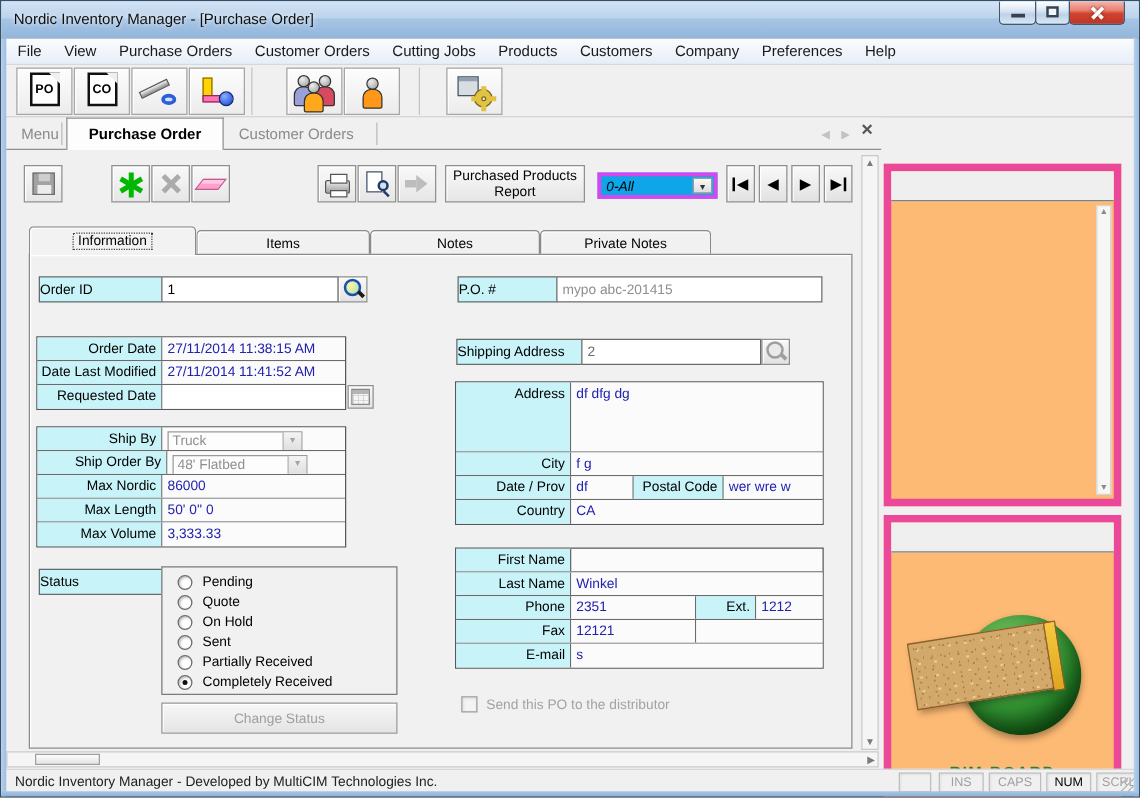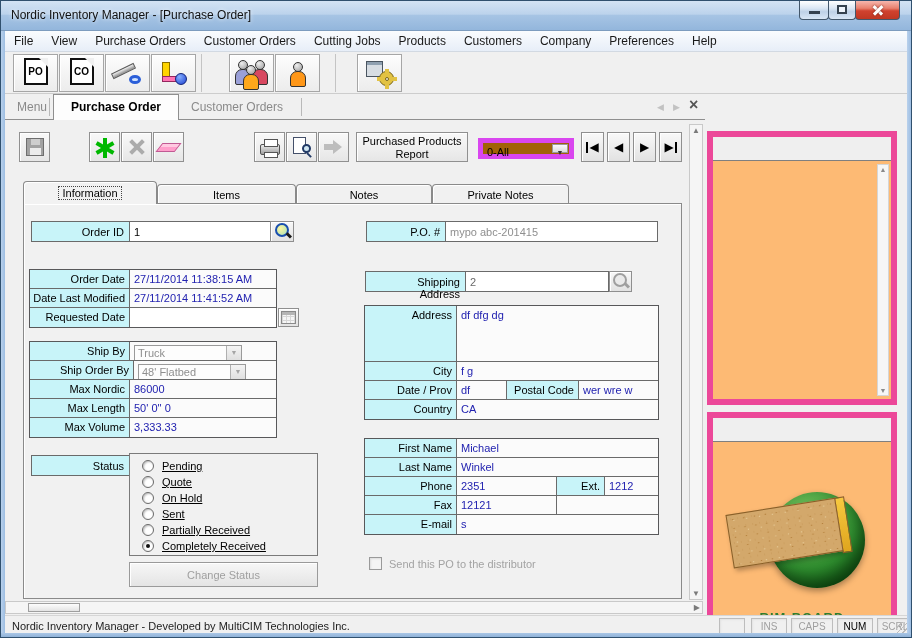--- a/index.html
+++ b/index.html
@@ -100,21 +100,21 @@
   .preview .doc { position:absolute; left:1px; top:0; width:13px; height:17px; background:#fff; border:1px solid #44506a; }
   .preview .lens { position:absolute; right:1px; bottom:4px; width:9px; height:9px; border:2px solid #223a66;
     border-radius:50%; background:#cfe6f2; }
   .preview .hdl { position:absolute; right:0; bottom:1px; width:6px; height:2px; background:#223a66; transform:rotate(45deg); }
   .fwd { position:relative; width:20px; height:14px; margin:7px auto 0; }
   .fwd .tail { position:absolute; left:0; top:4px; width:9px; height:6px; background:#bdbdbd; }
   .fwd .head { position:absolute; left:9px; top:0; width:0; height:0; border:7px solid transparent; border-left:9px solid #bdbdbd; }
   .reportbtn { position:absolute; left:355px; top:131px; width:112px; height:30px;
     background:linear-gradient(#f9f9f9,#e6e6e6); border:1px solid #909090; box-shadow:inset 1px 1px 0 #fff;
     font-size:11px; text-align:center; line-height:13px; padding-top:2px; color:#000; }
-  .combo { position:absolute; background:#a16207; border:5px solid #d946ef; font-size:11px; }
+  .combo { position:absolute; background:#0ea5e9; border:3px solid #d946ef; font-size:11px;font-style:italic; }
   .combo .cv { position:absolute; left:4px; top:3px; color:#000; }
   .combo .cb { position:absolute; right:1px; top:1px; bottom:1px; width:16px;
     background:linear-gradient(#fafafa,#dcdcdc); border:1px solid #9a9a9a; text-align:center;
     font-size:7px; color:#333; padding-top:4px; }
   .icombo { display:inline-block; position:relative; width:108px; height:17px; margin-top:0;
     border:1px solid #9a9a9a; background:#fdfdfd; font-size:11px; vertical-align:top; }
   .icombo .cv { position:absolute; left:3px; top:1px; color:#8f8f8f; }
   .icombo .cb { position:absolute; right:0; top:0; bottom:0; width:15px;
     background:linear-gradient(#f4f4f4,#dedede); border-left:1px solid #b0b0b0; text-align:center;
     font-size:7px; color:#a5a5a5; padding-top:3px; }
@@ -137,22 +137,22 @@
   
   .tab { position:absolute; top:183px; height:20px; background:#f1f1f1; border:1px solid #8a8a8a;
     border-bottom:none; border-radius:4px 4px 0 0; text-align:center; font-size:11px; padding-top:4px;
     box-shadow:inset 1px 1px 0 #fff; color:#000; }
   .tab.active { top:180px; height:23px; z-index:3; background:#f2f2f2; padding-top:5px; }
   .tab.active .tlabel { outline:1px dotted #444; padding:0 3px; }
   .page { position:absolute; left:22px; top:202px; width:659px; height:396px; background:#f1f1f1;
     border:1px solid #8a8a8a; box-shadow:inset 1px 1px 0 #fff; }
 
   
-  .flabel { position:absolute; background:#c8f4f9; border:1px solid #6a6a6a; text-align:right;
-    padding:4px 5px 0 16px; font-size:11px; color:#000; }
+  .flabel { position:absolute; background:#c8f4f9; border:1px solid #6a6a6a; 
+    padding:4px 5px 0 0; font-size:11px; color:#000; }
   .finput { position:absolute; background:#fff; border:1px solid #6a6a6a; padding:4px 0 0 4px; font-size:11px; }
   .sbtn { position:absolute; background:linear-gradient(#f8f8f8,#e2e2e2); border:1px solid #8f8f8f;
     box-shadow:inset 1px 1px 0 #fff; }
   .mag { position:relative; width:19px; height:17px; margin:0 auto; }
   .mag::before { content:''; position:absolute; left:2px; top:1px; width:10px; height:10px;
     border:2px solid #1a4fae; border-radius:50%; background:radial-gradient(circle at 35% 35%,#fdf6a0,#a8e0b8); }
   .mag::after { content:''; position:absolute; left:13px; top:12px; width:6px; height:2.5px;
     background:#1a1a1a; transform:rotate(45deg); }
   .mag.dis::before { border-color:#9f9f9f; background:#eaeaea; }
   .mag.dis::after { background:#9f9f9f; }
@@ -165,21 +165,21 @@
   .tbox { position:absolute; border:1px solid #58585a; background:#fbfbfb; }
   .trow { display:flex; border-bottom:1px solid #6a6a6a; }
   .trow:last-child { border-bottom:none; }
   .h19 { height:19px; } .h56 { height:56px; }
   .tl { background:#c8f4f9; border-right:1px solid #6a6a6a; text-align:right;
     padding:3px 4px 0 0; font-size:11px; flex:none; color:#000; }
   .tv { flex:1; color:#2222b0; padding:3px 0 0 4px; font-size:11px; background:#fbfbfb; overflow:hidden; white-space:nowrap; }
   .tvfix { flex:none; border-right:1px solid #6a6a6a; }
   .grayv { color:#8f8f8f; }
 
-  .gbox { position:absolute; left:128px; top:452px; width:189px; height:103px; border:1px solid #7a7a7a; background:#f1f1f1;text-decoration:underline; }
+  .gbox { position:absolute; left:128px; top:452px; width:189px; height:103px; border:1px solid #7a7a7a; background:#f1f1f1; }
   .rrow { display:flex; align-items:center; gap:8px; height:16px; margin-left:12px; font-size:11px; color:#000; }
   .rrow:first-child { margin-top:4px; }
   .radio { width:12px; height:12px; border-radius:50%; background:#fff; border:1px solid #6a6a6a;
     box-shadow:inset 1px 1px 2px #bbb; position:relative; flex:none; }
   .radio.sel::after { content:''; position:absolute; left:3px; top:3px; width:4px; height:4px; border-radius:50%; background:#101010; }
   .cbtn2 { position:absolute; left:128px; top:561px; width:189px; height:25px;
     background:linear-gradient(#f7f7f7,#e4e4e4); border:1px solid #9a9a9a; box-shadow:inset 1px 1px 0 #fff;
     color:#9f9f9f; font-size:11px; text-align:center; padding-top:6px; }
   .chk { position:absolute; left:368px; top:556px; display:flex; gap:7px; align-items:center;
     color:#a3a3a3; font-size:11px; }
@@ -473,21 +473,20 @@
       </div>
     <div class="trow h19">
         <div class="tl" style="width:92px">Country</div>
       <div class="tv">CA</div>
       </div>
   </div>
 
   <div class="tbox" style="left:363px;top:437px;width:295px">
     <div class="trow h19">
         <div class="tl" style="width:92px">First Name</div>
-      <div class="tv">Michael</div>
       </div>
     <div class="trow h19">
         <div class="tl" style="width:92px">Last Name</div>
       <div class="tv">Winkel</div>
       </div>
     <div class="trow h19">
         <div class="tl" style="width:92px">Phone</div>
       <div class="tv tvfix" style="width:100px">2351</div>
       <div class="tl" style="width:48px">Ext.</div>
       <div class="tv">1212</div>

